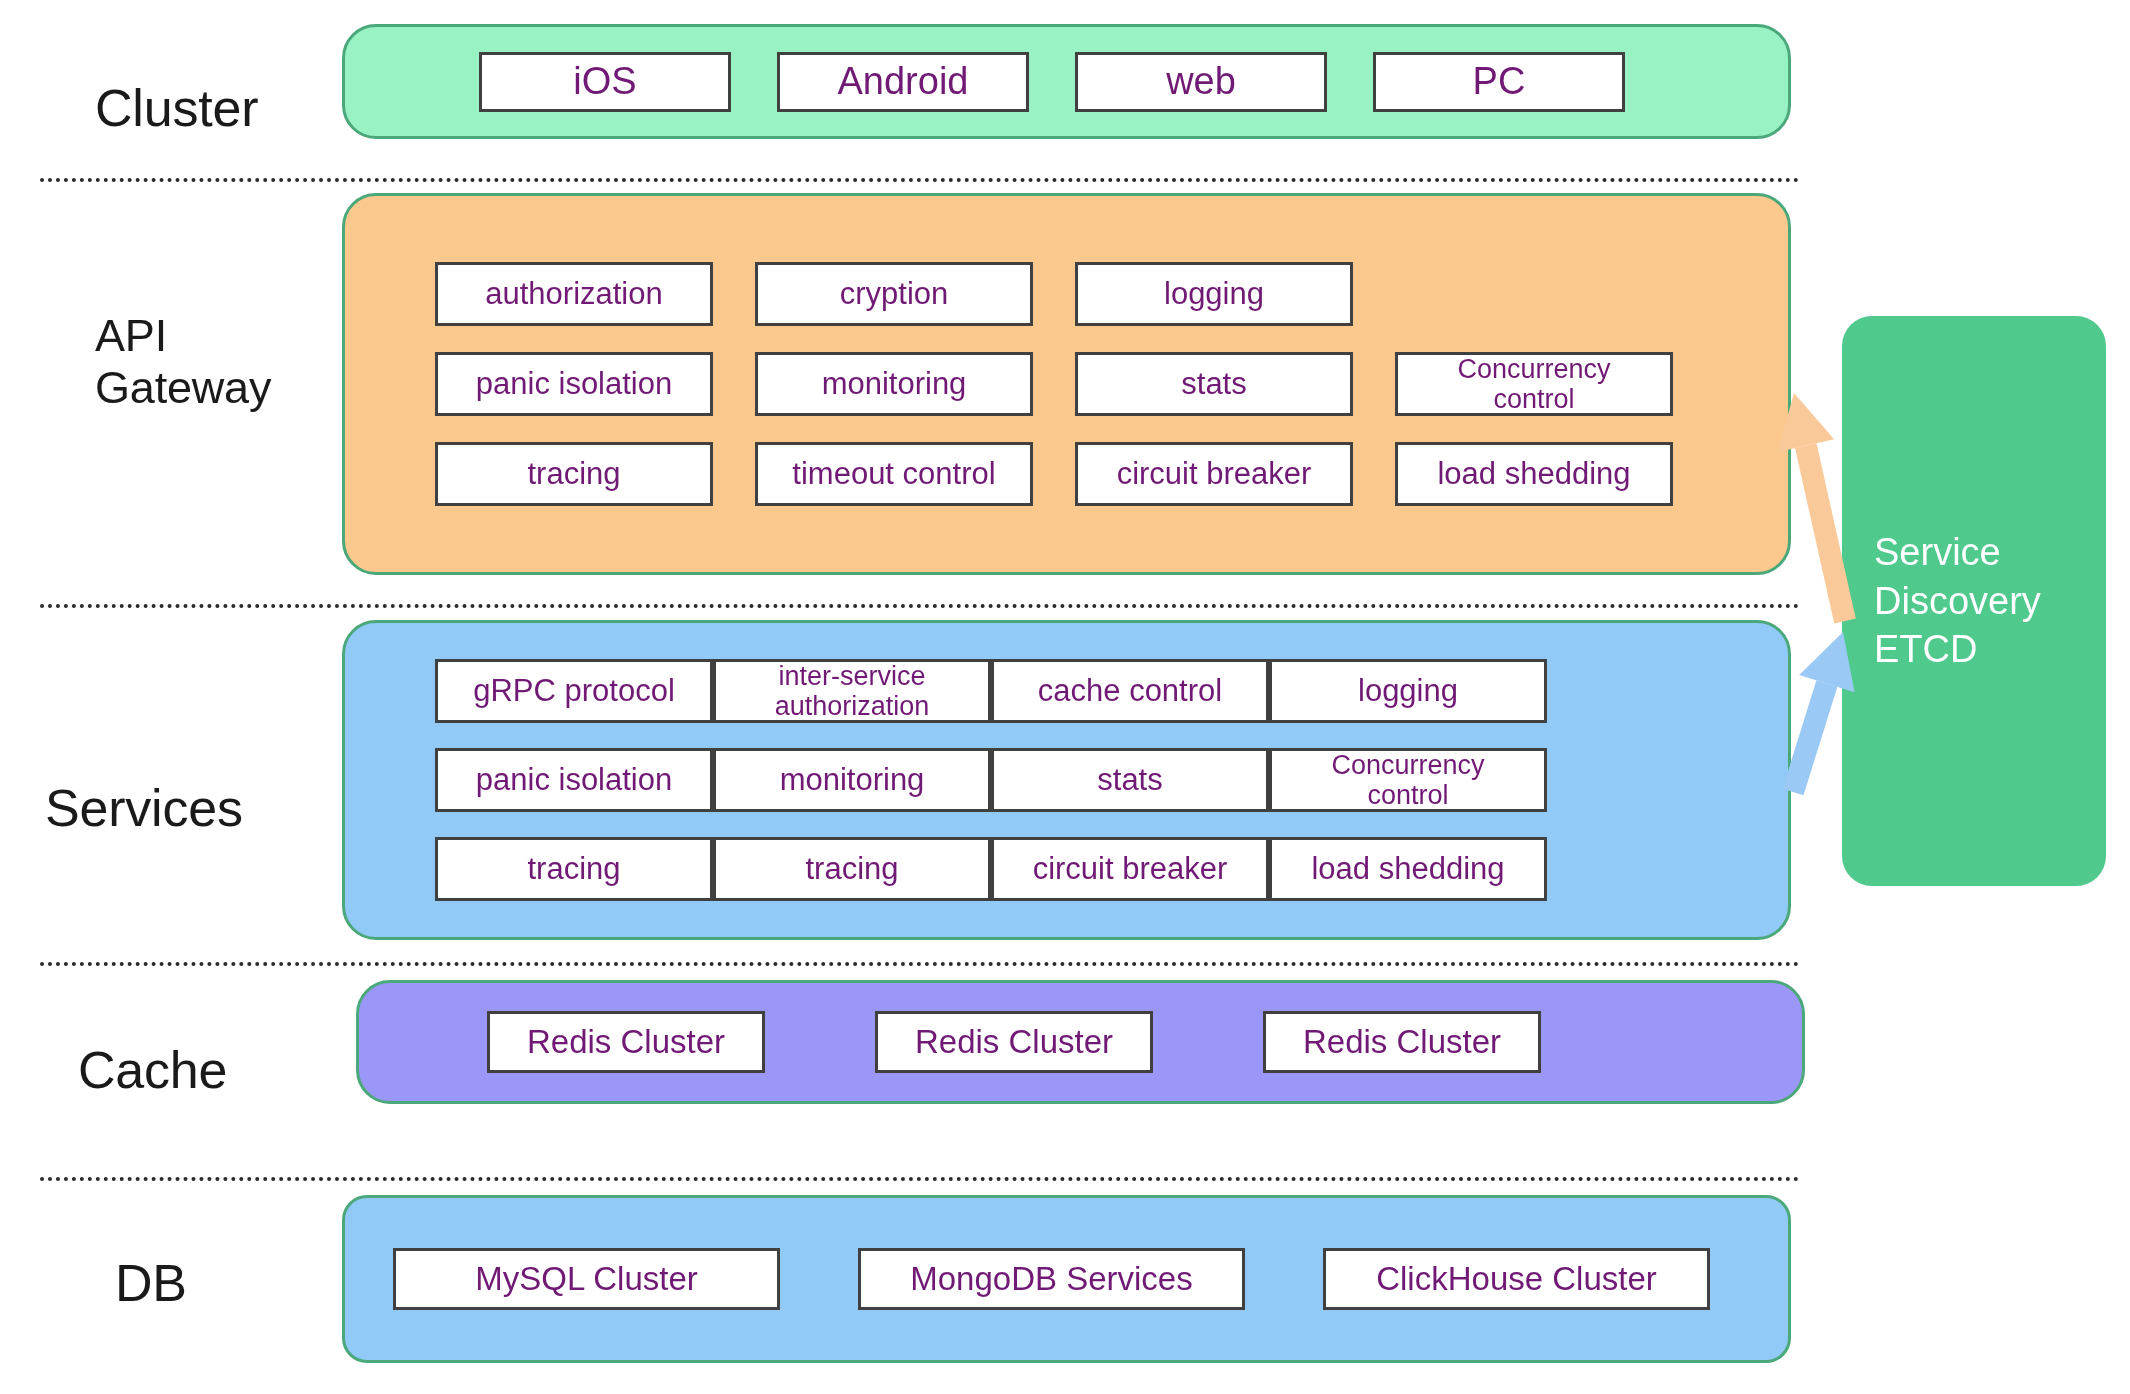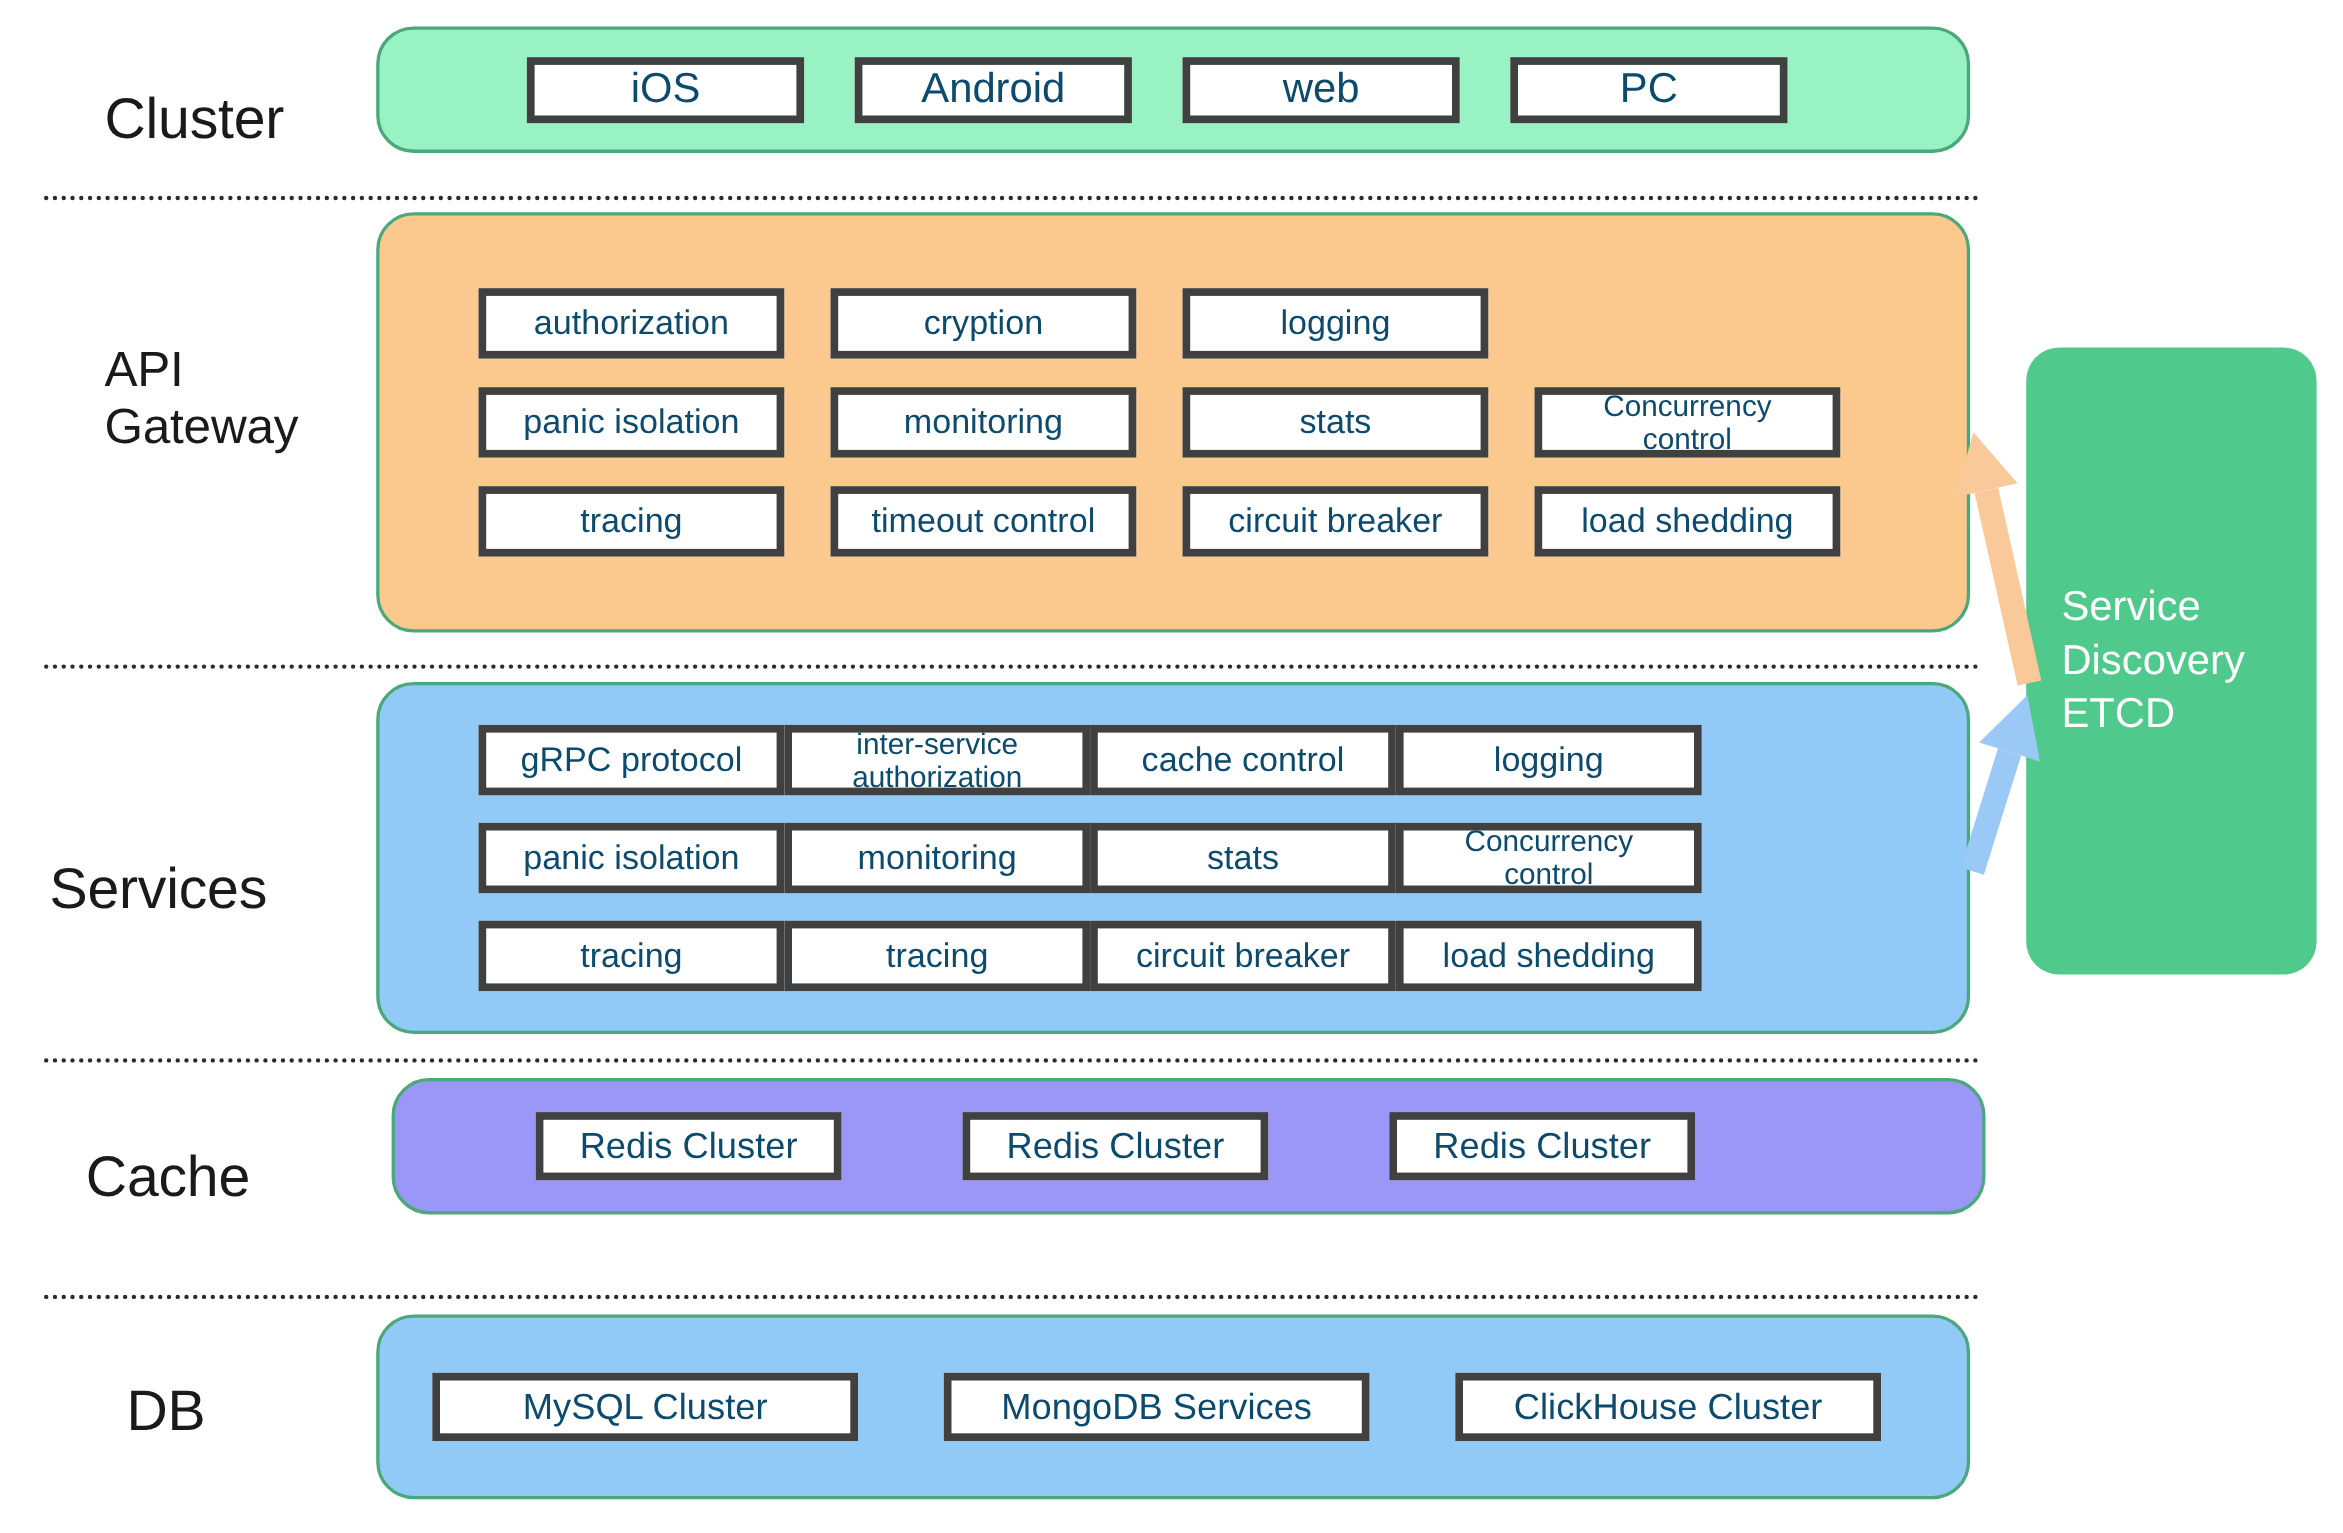--- a/index.html
+++ b/index.html
@@ -54,26 +54,26 @@
   }
   .band-row {
     display: flex;
     align-items: center;
   }
 
   
   .item {
     box-sizing: border-box;
     background: #ffffff;
-    border: 7px solid #404040;
+    border: 3px solid #404040;
     display: flex;
     align-items: center;
     justify-content: center;
     text-align: center;
-    color: #0c4a6e;
+    color: #701a75;
     font-family: "Liberation Sans", sans-serif;
     line-height: 1.12;
     padding: 2px 6px;
   }
 
   
   #band-clients { left: 342px; top: 24px; width: 1449px; height: 115px; background: #99f2c3; }
   #band-clients .band-row { padding-left: 134px; gap: 0; }
   #band-clients .item { width: 252px; height: 60px; font-size: 38px; margin-right: 46px; }
 
@@ -86,21 +86,21 @@
   #band-services { left: 342px; top: 620px; width: 1449px; height: 320px; background: #91c9f7; }
   #band-services .band-inner { padding: 0 0 0 90px; gap: 25px; }
   #band-services .item { width: 278px; height: 64px; font-size: 31px; }
 
   
   #band-cache { left: 356px; top: 980px; width: 1449px; height: 124px; background: #9b97f8; }
   #band-cache .band-row { padding-left: 128px; }
   #band-cache .item { width: 278px; height: 62px; font-size: 33px; margin-right: 110px; }
 
   
-  #band-db { left: 342px; top: 1195px; width: 1449px; height: 168px; background: #91c9f7; }
+  #band-db { left: 342px; top: 1195px; width: 1449px; height: 168px; background: #91c9f7; border-radius: 25px; }
   #band-db .band-row { padding-left: 48px; }
   #band-db .item { width: 396px; height: 62px; font-size: 33px; margin-right: 78px; }
 
   
   #discovery {
     position: absolute;
     left: 1842px;
     top: 316px;
     width: 264px;
     height: 570px;

